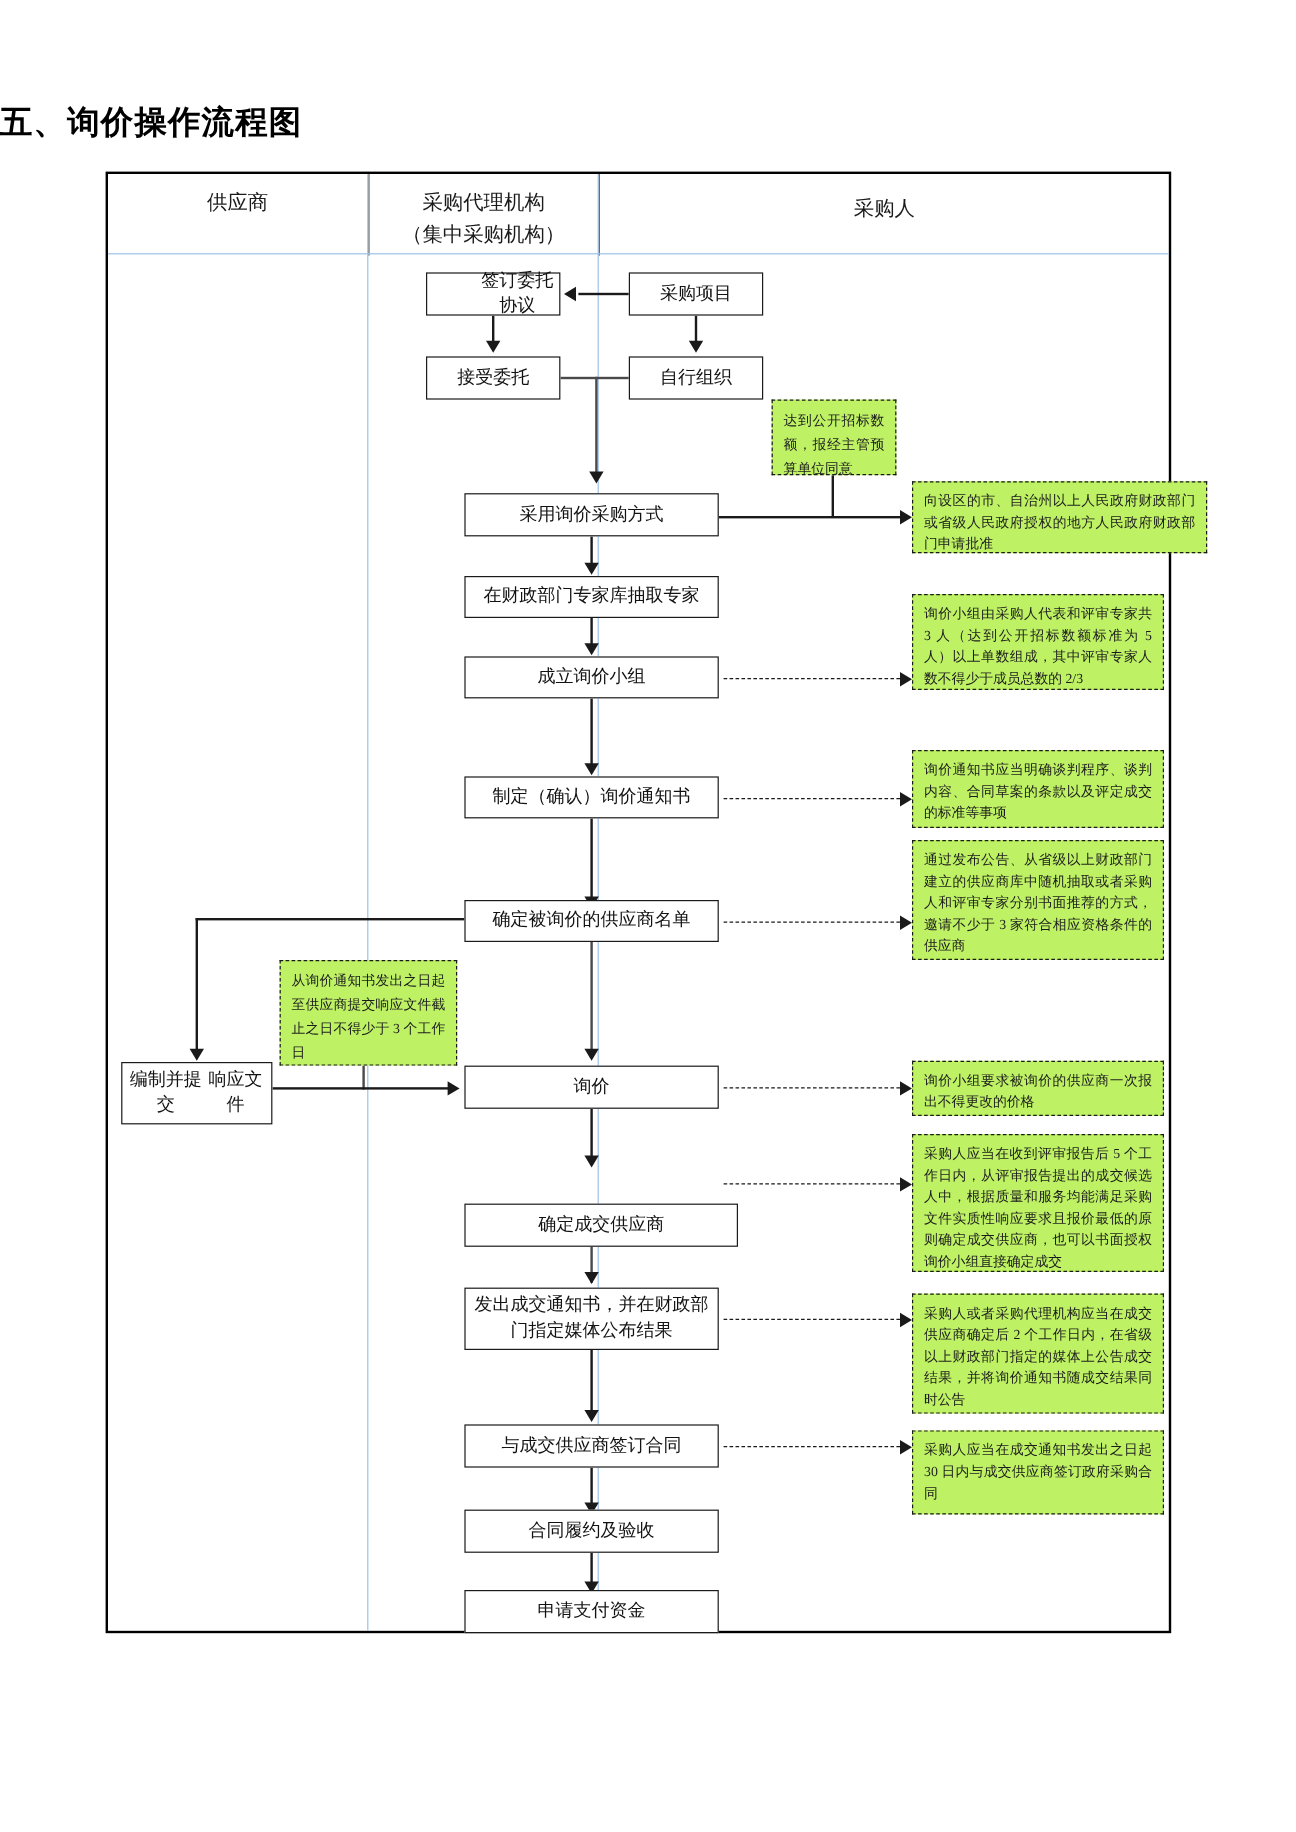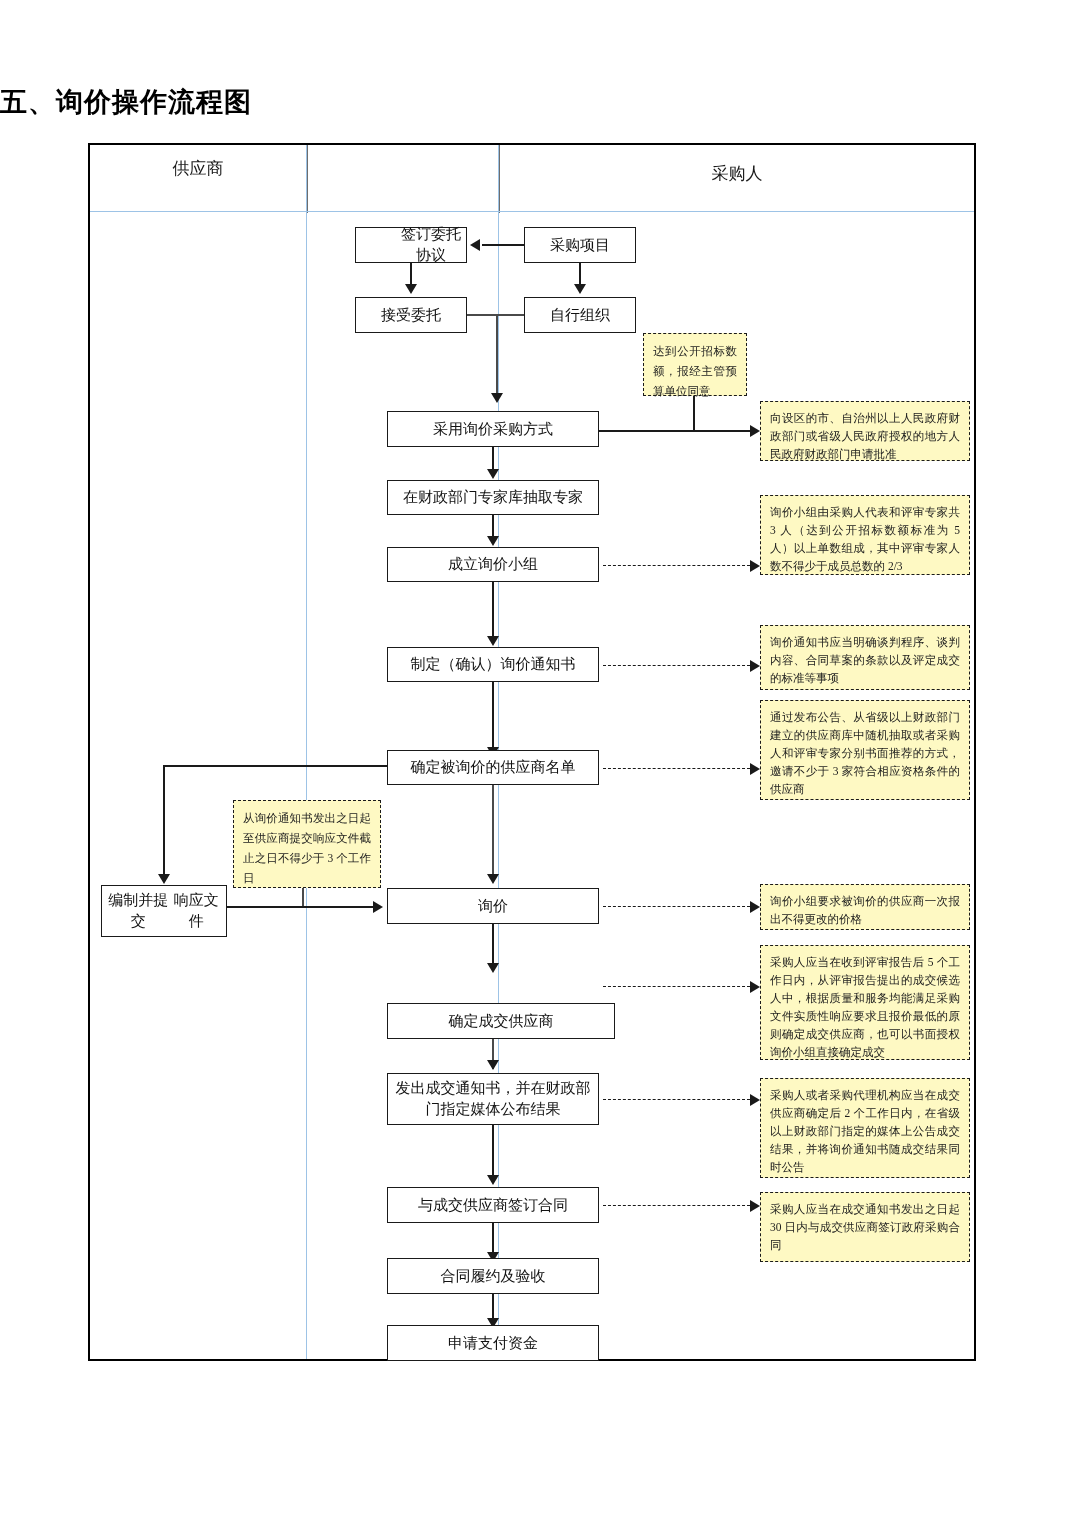--- a/index.html
+++ b/index.html
@@ -98,21 +98,21 @@
     color: #121212;
     line-height: 21px;
     padding: 2px 4px;
     z-index: 3;
   }
 
   
   .note {
     position: absolute;
     border: 1.4px dashed #1a1a1a;
-    background: #fef9c3;
+    background: #bef264;
     box-sizing: border-box;
     font-size: 11.5px;
     color: #1c1c1c;
     line-height: 18px;
     padding: 7px 9px;
     text-align: justify;
     z-index: 3;
   }
 
   
@@ -165,20 +165,24 @@
 
   <div class="frame"></div>
 
   <div class="lane-sep s1"></div>
   <div class="lane-sep s2"></div>
   <div class="lane-sep-top t1"></div>
   <div class="lane-sep-top t2"></div>
   <div class="header-rule"></div>
 
   <div class="lane-head h1">供应商</div>
+  <div class="lane-head h2">
+    <div>采购代理机构</div>
+    <div>（集中采购机构）</div>
+  </div>
   <div class="lane-head h3">采购人</div>
 
   <div class="box" style="left:355px;top:227px;width:112px;height:36px;padding-left:44px;">签订委托协议</div>
   <div class="box" style="left:524px;top:227px;width:112px;height:36px;">采购项目</div>
 
   <div class="ln h" style="left:482px;top:244px;width:42px;"></div>
   <div class="arw left" style="left:470px;top:239px;"></div>
 
   <div class="box" style="left:355px;top:297px;width:112px;height:36px;">接受委托</div>
   <div class="box" style="left:524px;top:297px;width:112px;height:36px;">自行组织</div>
@@ -192,21 +196,21 @@
   <div class="ln v thin" style="left:496px;top:314px;height:80px;"></div>
   <div class="arw down" style="left:491px;top:393px;"></div>
 
   <div class="note" style="left:643px;top:333px;width:104px;height:63px;line-height:20px;">达到公开招标数额，报经主管预算单位同意</div>
 
   <div class="box" style="left:387px;top:411px;width:212px;height:36px;">采用询价采购方式</div>
 
   <div class="ln h" style="left:599px;top:430px;width:158px;"></div>
   <div class="ln v" style="left:693px;top:396px;height:34px;"></div>
   <div class="arw right" style="left:750px;top:425px;"></div>
-  <div class="note" style="left:760px;top:401px;width:210px;height:60px;">向设区的市、自治州以上人民政府财政部门或省级人民政府授权的地方人民政府财政部门申请批准</div>
+  <div class="note" style="left:760px;top:401px;width:246px;height:60px;">向设区的市、自治州以上人民政府财政部门或省级人民政府授权的地方人民政府财政部门申请批准</div>
 
   <div class="ln v" style="left:492px;top:447px;height:23px;"></div>
   <div class="arw down" style="left:487px;top:469px;"></div>
   <div class="box" style="left:387px;top:480px;width:212px;height:35px;">在财政部门专家库抽取专家</div>
 
   <div class="ln v" style="left:492px;top:515px;height:22px;"></div>
   <div class="arw down" style="left:487px;top:536px;"></div>
   <div class="box" style="left:387px;top:547px;width:212px;height:35px;">成立询价小组</div>
 
   <div class="dln h" style="left:603px;top:565px;width:147px;"></div>

